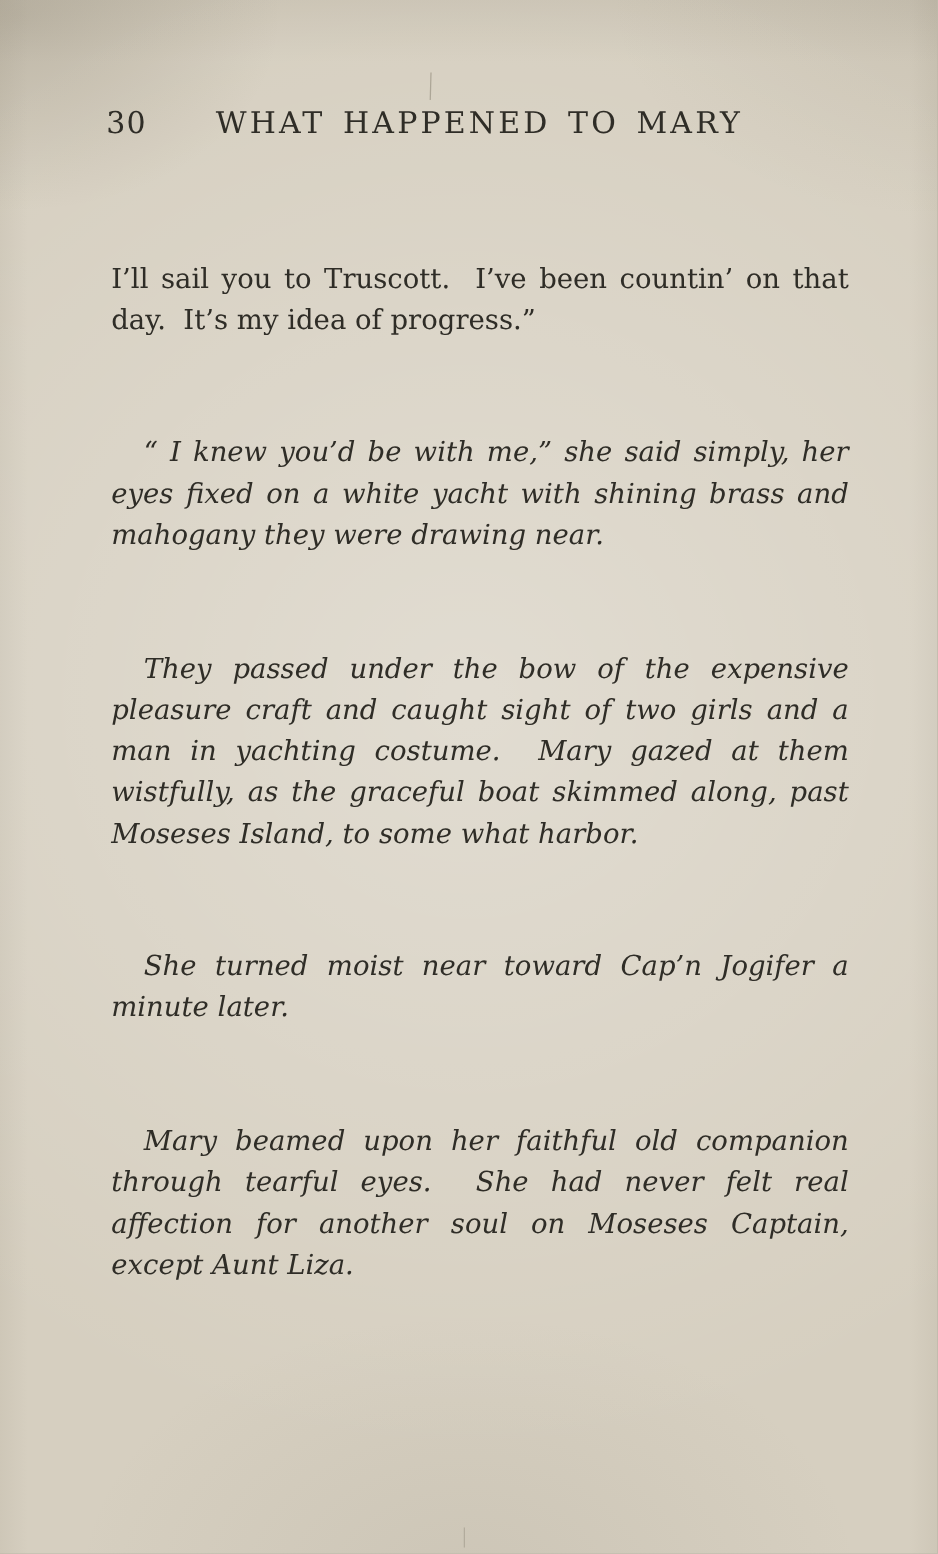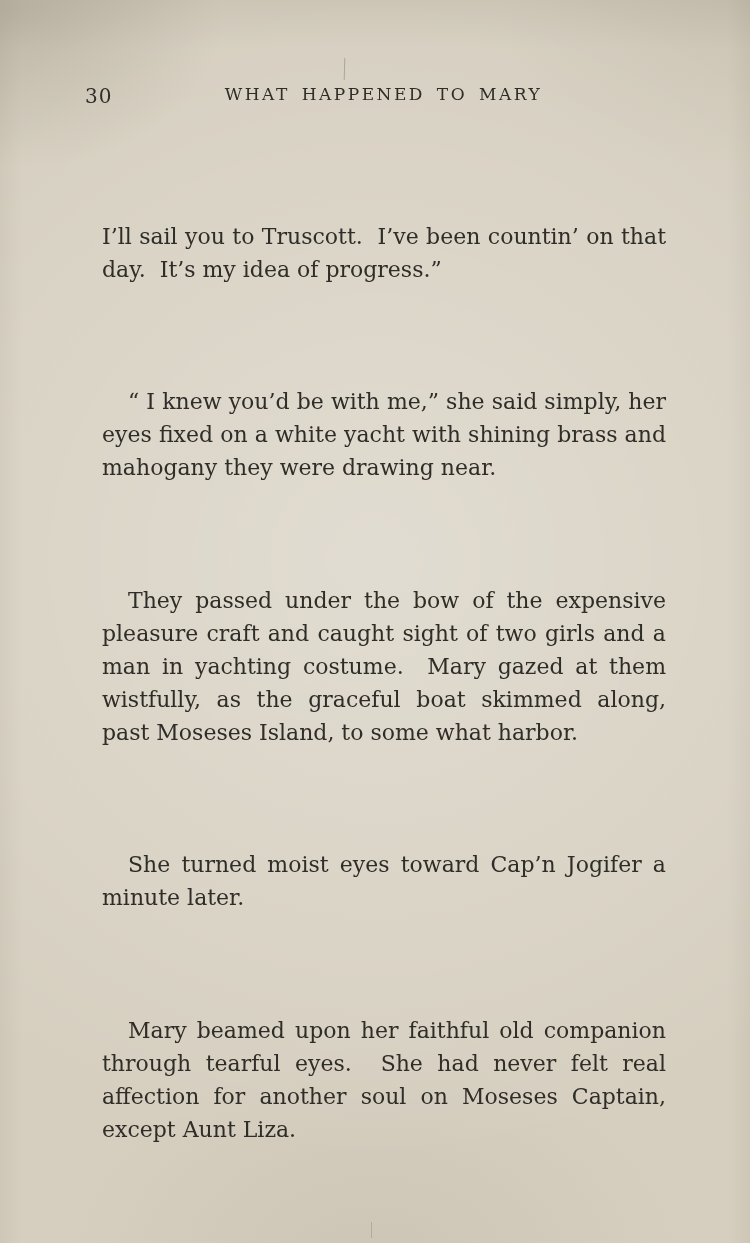--- a/index.html
+++ b/index.html
@@ -26,46 +26,47 @@
   }
   .page-header {
     position: relative;
     margin: 84px 68px 0 85px;
     height: 30px;
   }
   .page-number {
     position: absolute;
     left: 0;
     top: 0;
-    font-size: 20px;
+    font-size: 24px;
     letter-spacing: 1px;
   }
   .running-title {
     display: block;
     text-align: center;
-    font-size: 17px;
+    font-size: 24px;
     letter-spacing: 2.5px;
     word-spacing: 4px;
     white-space: nowrap;
   }
   .text-column {
     margin: 24px 67px 0 85px;
     width: 598px;
     font-size: 22px;
     line-height: 32.9px;
     text-align: justify;
     text-justify: inter-word;
     white-space: pre-wrap;
   }
   .text-column p {
-    margin: 17px;
+    margin: 4px;
     padding: 0;
   }
   .text-column p.indented {
     text-indent: 26px;
+    font-style: italic;
   }
   
   .artifact {
     position: absolute;
     width: 1px;
     background: rgba(92,86,70,0.35);
   }
   .artifact-top    { left: 344px; top: 58px;  height: 22px; transform: rotate(1.5deg); }
   .artifact-bottom { left: 371px; top: 1222px; height: 16px; opacity: .7; }
 </style>
@@ -79,18 +80,18 @@
 
   <div class="page-header">
     <span class="page-number">30</span>
     <span class="running-title">WHAT HAPPENED TO MARY</span>
   </div>
 
   <div class="text-column">
     <p>I’ll sail you to Truscott.  I’ve been countin’ on that day.  It’s my idea of progress.”</p>
     <p class="indented">“ I knew you’d be with me,” she said simply, her eyes fixed on a white yacht with shining brass and mahogany they were drawing near.</p>
     <p class="indented">They passed under the bow of the expensive pleasure craft and caught sight of two girls and a man in yachting costume.  Mary gazed at them wistfully, as the graceful boat skimmed along, past Moseses Island, to some what harbor.</p>
-    <p class="indented">She turned moist eyes toward Cap’n Jogifer a minute later.</p>
+    <p class="indented">She turned moist near toward Cap’n Jogifer a minute later.</p>
     <p class="indented">Mary beamed upon her faithful old companion through tearful eyes.  She had never felt real affection for another soul on Moseses Captain, except Aunt Liza.</p>
     
   </div>
 
 </div>
 
 </body></html>

